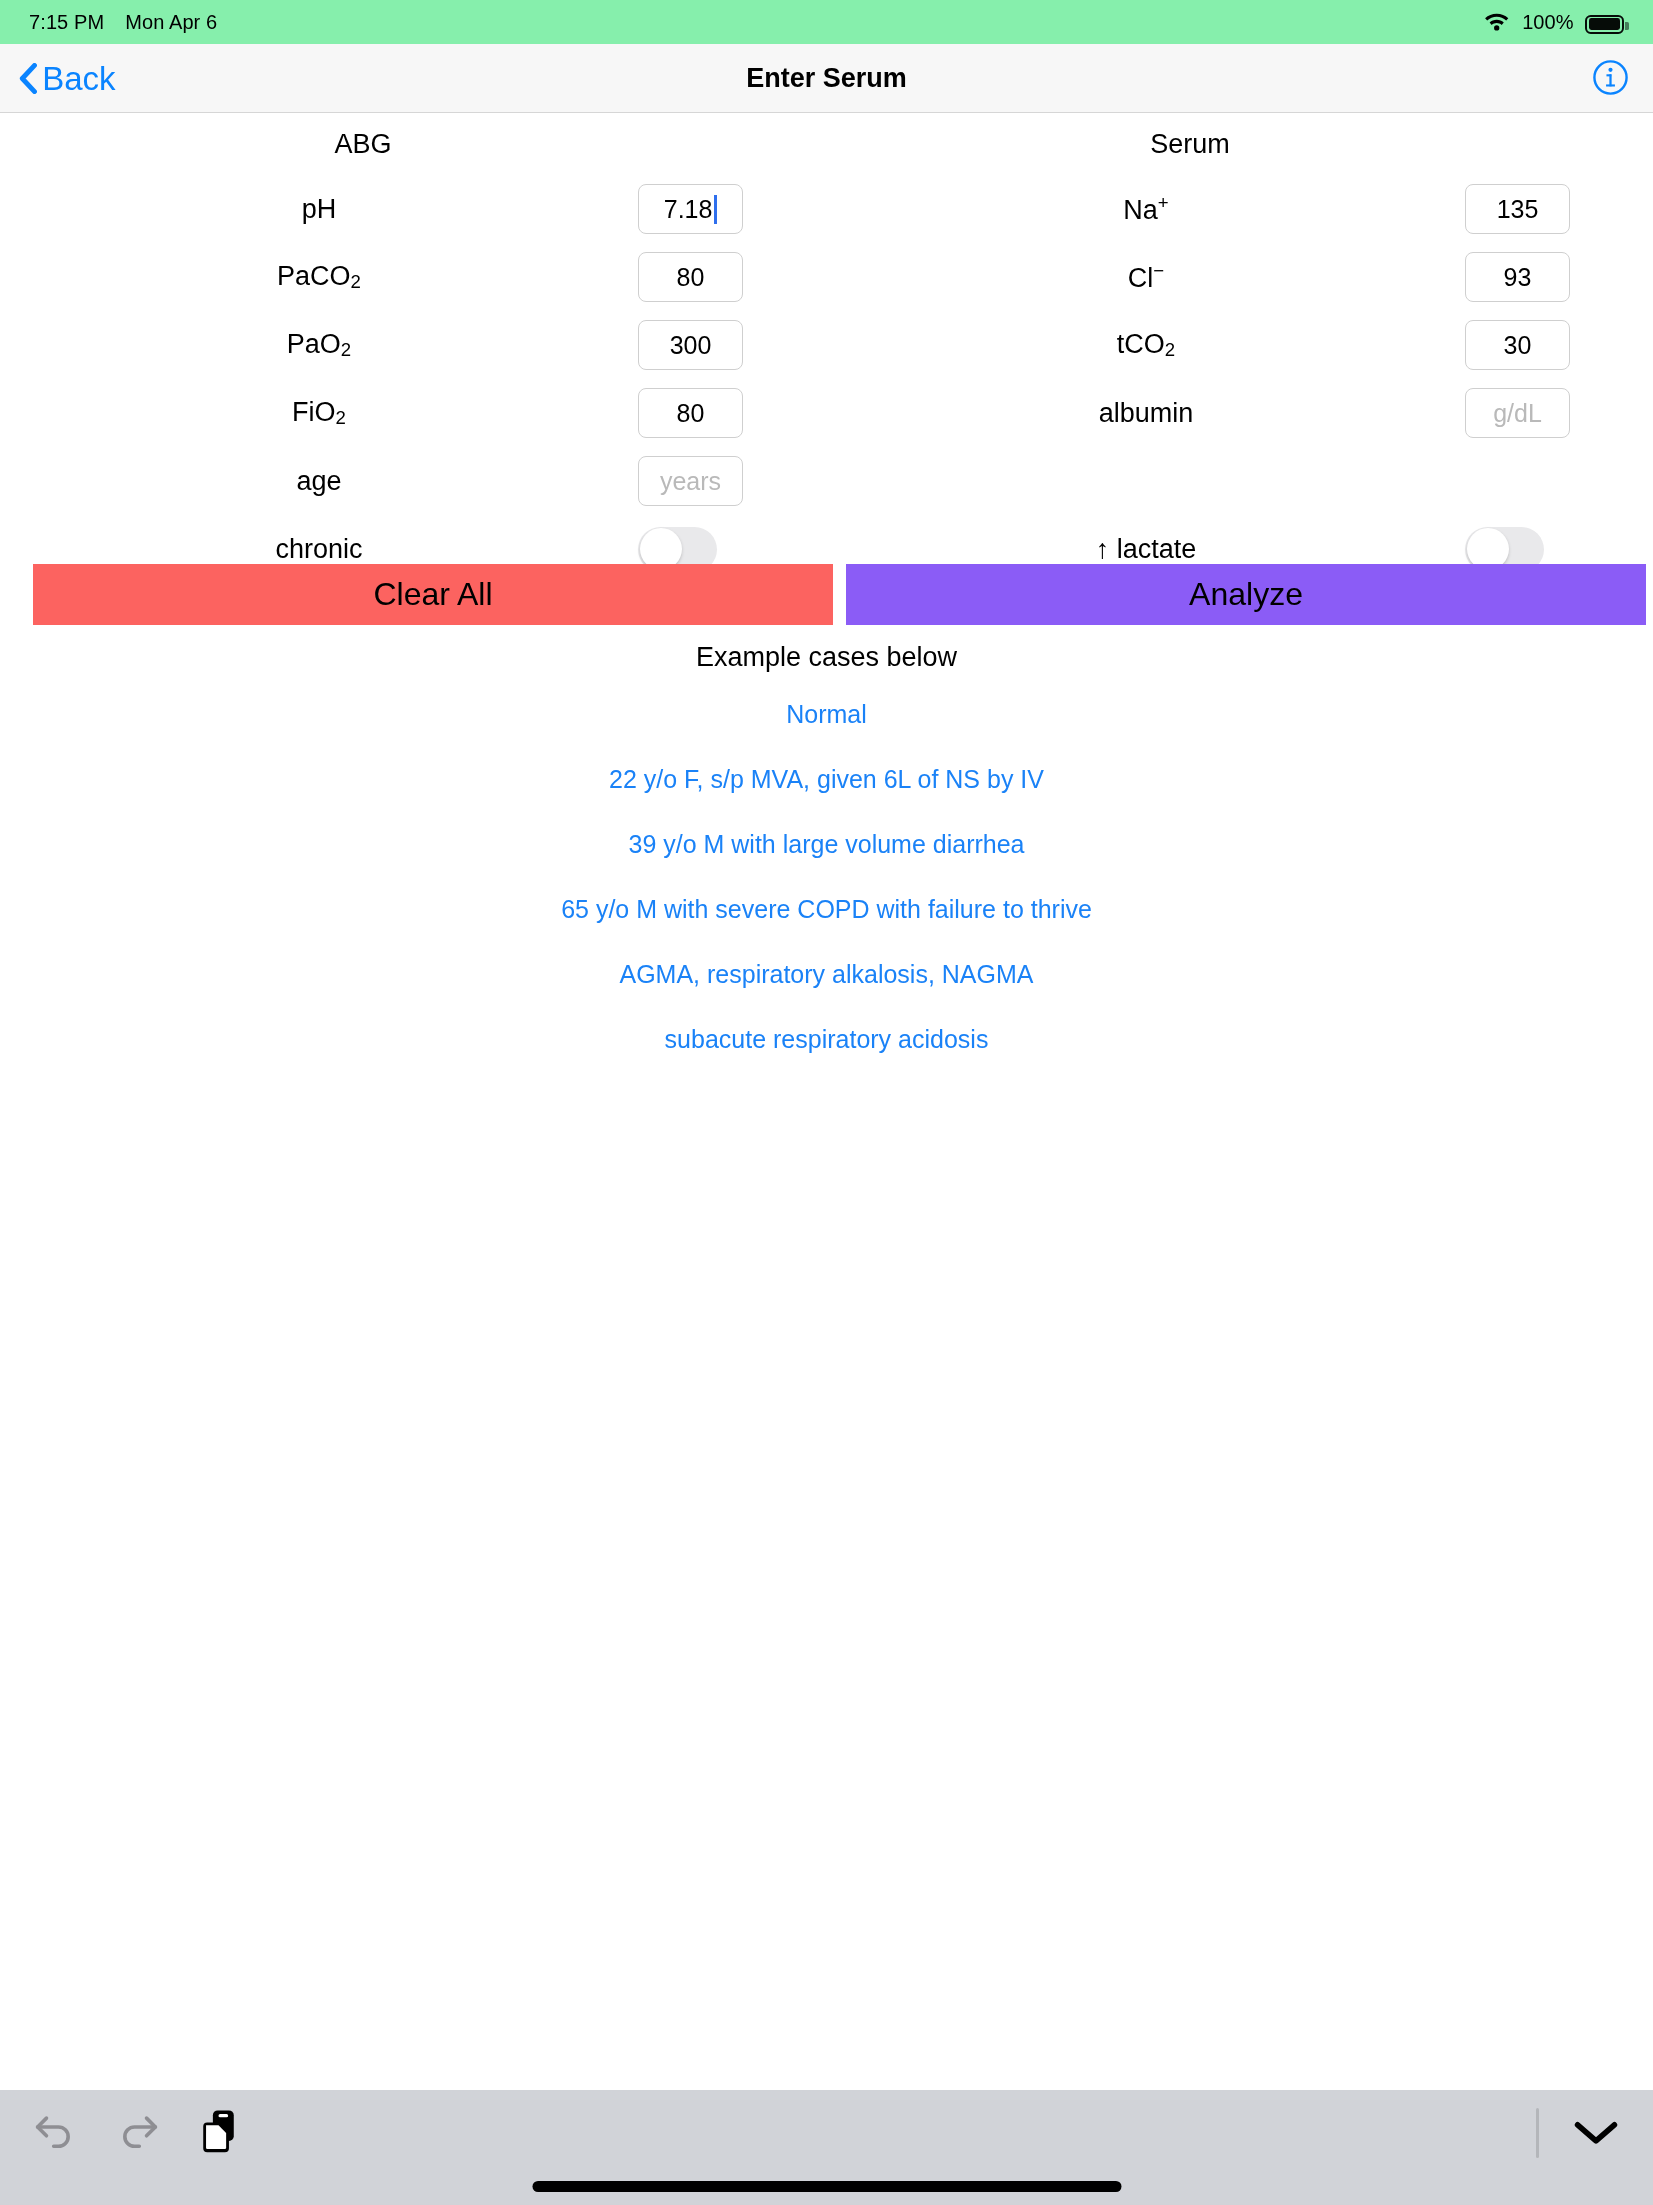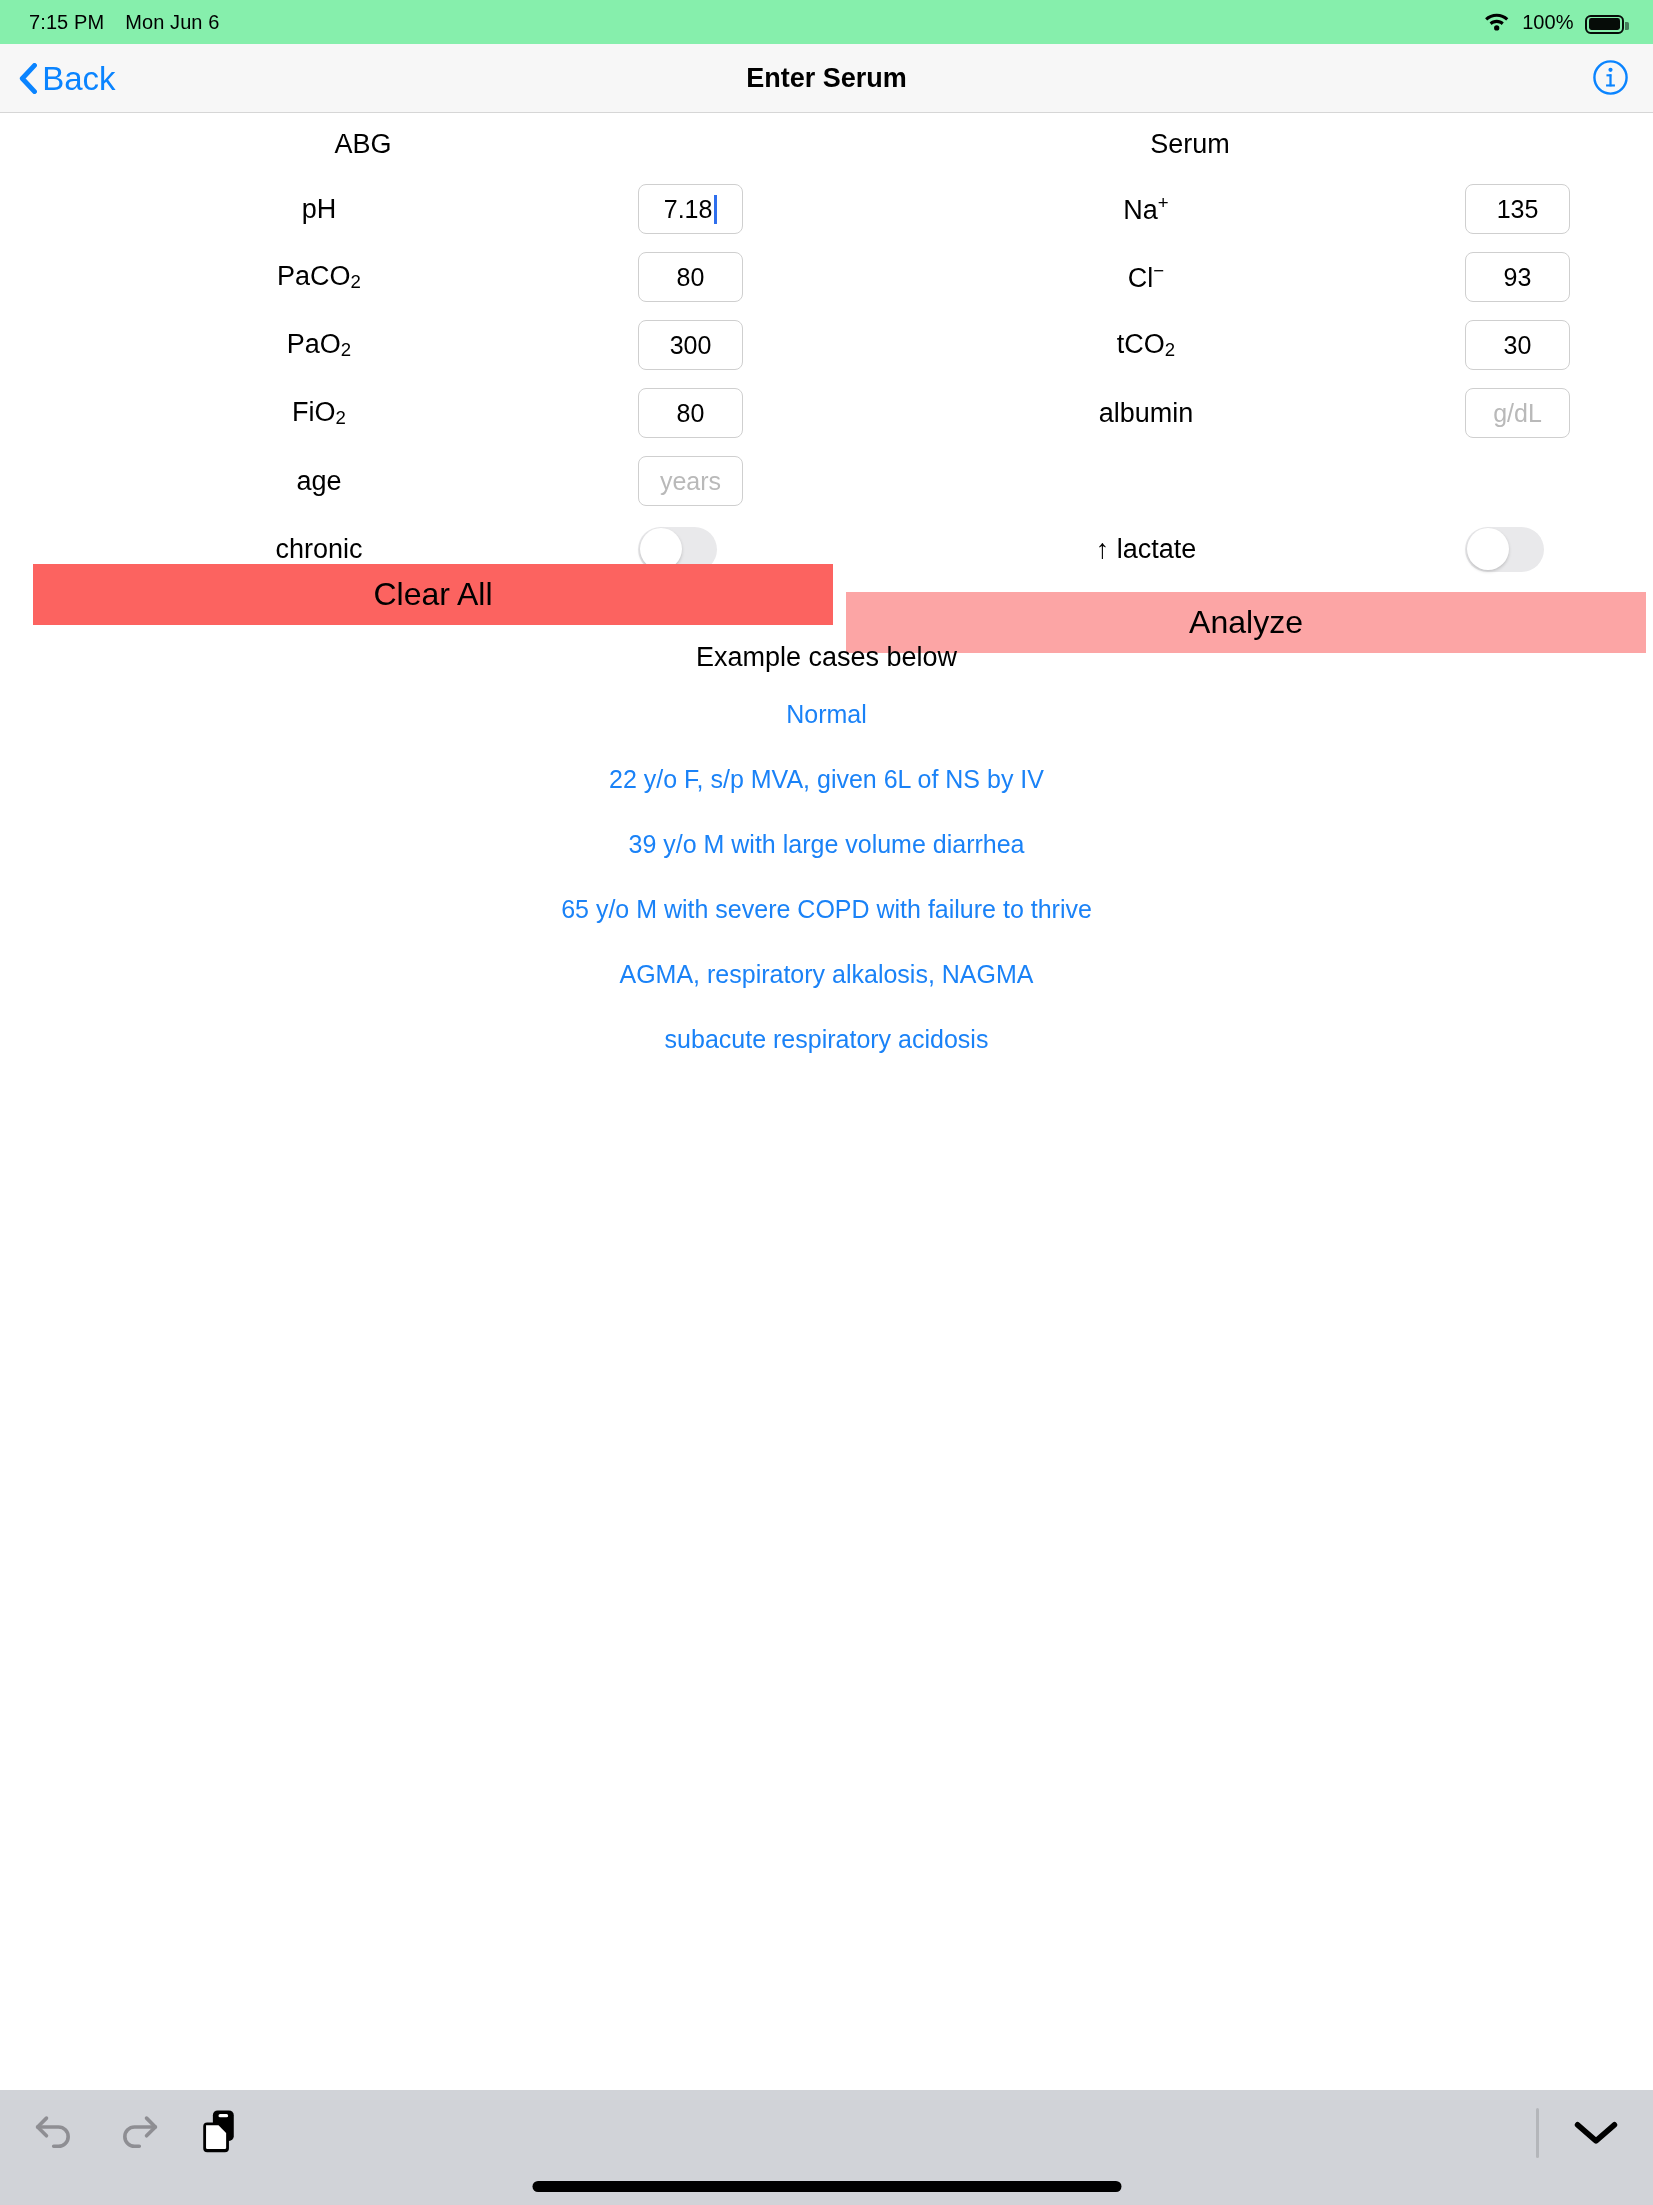--- a/index.html
+++ b/index.html
@@ -195,21 +195,21 @@
     height: 61px;
     display: flex;
     align-items: center;
     justify-content: center;
     font-size: 32px;
     color: #000;
     cursor: pointer;
     user-select: none;
   }
   .btn-clear { background: #fc6360; }
-  .btn-analyze { background: #fca5a5; margin-top: 28px; }
+  .btn-analyze { background: #8b5cf6; }
 
   
   .examples {
     position: absolute;
     top: 642px; left: 0;
     width: 1653px;
     text-align: center;
   }
   .examples-head {
     font-size: 27px;
@@ -253,21 +253,21 @@
   }
 </style>
 </head>
 <body>
 
 <div id="screen">
 
   <div class="statusbar">
     <div class="sb-left">
       <span class="sb-text">7:15 PM</span>
-      <span class="sb-text">Mon Jun 6</span>
+      <span class="sb-text">Mon Apr 6</span>
     </div>
     <div class="sb-right">
       <span class="wifi-icon">
         <svg width="27.4" height="21" viewBox="0 0 34 26">
           <path d="M17 4.5c5.6 0 10.7 2.1 14.4 5.6l-2.6 2.9C25.6 10 21.5 8.3 17 8.3S8.4 10 5.2 13L2.6 10.1C6.3 6.6 11.4 4.5 17 4.5z" fill="#000"></path>
           <path d="M17 12.2c3.4 0 6.5 1.3 8.8 3.4l-2.6 2.9c-1.7-1.5-3.9-2.4-6.2-2.4s-4.5.9-6.2 2.4l-2.6-2.9c2.3-2.1 5.4-3.4 8.8-3.4z" fill="#000"></path>
           <circle cx="17" cy="22.2" r="3.3" fill="#000"></circle>
         </svg>
       </span>
       <span class="sb-text">100%</span>

